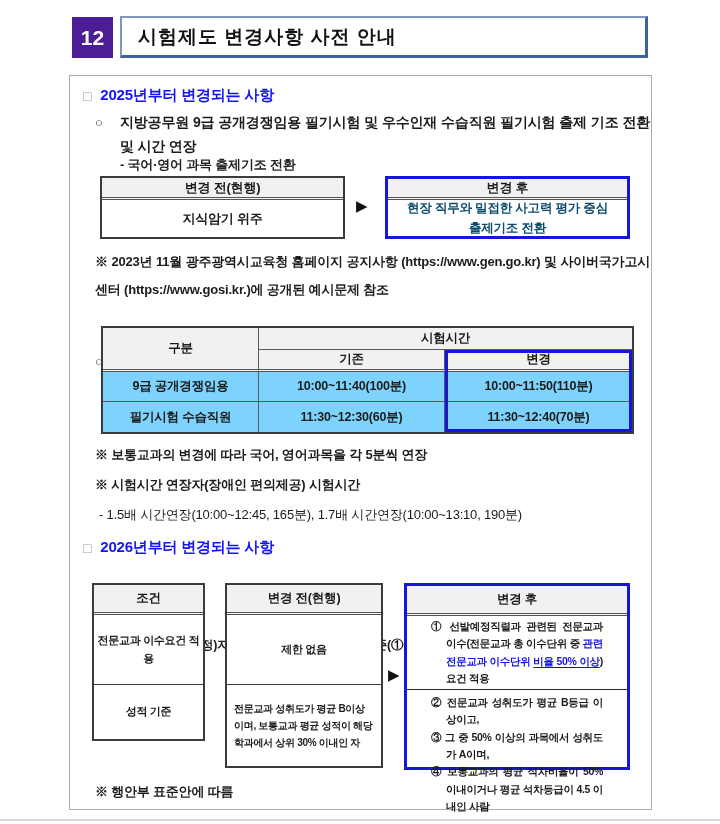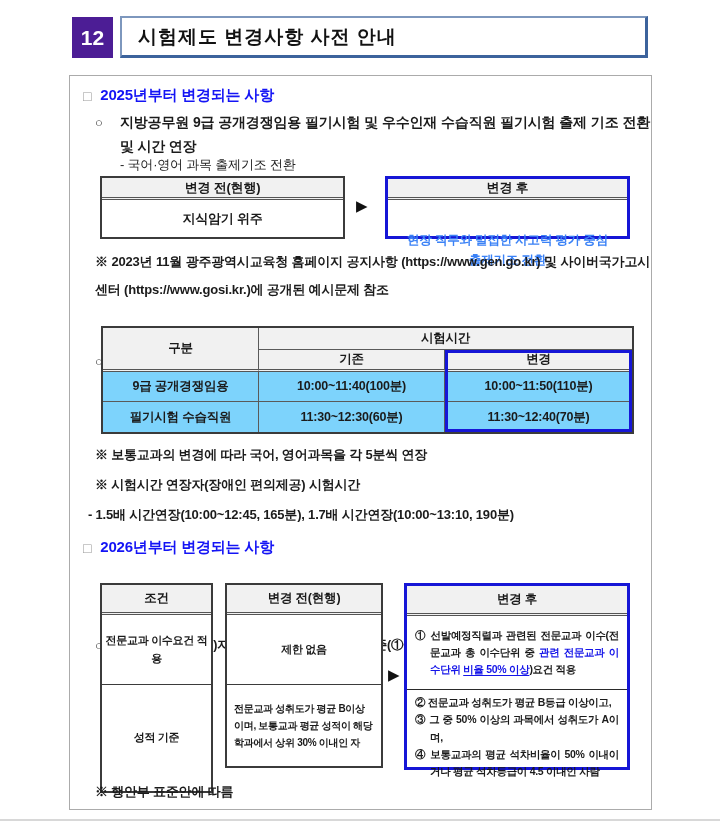--- a/index.html
+++ b/index.html
@@ -31,36 +31,36 @@
   .page-bottom-line {
     position:absolute; left:0px; top:819px; width:720px; height:2px; background:#d8d8d8;
   }
 
   
   .abs { position:absolute; }
   .sec-heading { font-size:15px; font-weight:bold; color:#1414f5; letter-spacing:-0.2px; display:flex; align-items:center; gap:9px; }
   .sec-heading .sq { color:#9a9a9a; font-size:14px; font-weight:normal; }
   .bullet-para { padding-left:25px; text-indent:0; position:relative; font-size:14px; font-weight:bold; letter-spacing:-0.2px; line-height:24px; text-align:justify; }
   .bullet-para .circ { position:absolute; left:0; top:1px; font-size:13px; font-weight:normal; }
-  .dash-line { font-size:13px; font-weight:400; letter-spacing:-0.2px; color:#222; }
+  .dash-line { font-size:13px; font-weight:700; letter-spacing:-0.2px; color:#222; }
   .note-line { font-size:13px; font-weight:bold; letter-spacing:-0.2px; }
   .note-just { text-align:justify; line-height:28px; }
 
   
   .cmp { position:absolute; display:flex; flex-direction:column; background:#ffffff; }
   .cmp.before { border:2px solid #3b3b3b; }
   .cmp.after  { border:3px solid #1616d6; }
   .cmp-head {
     height:22px; background:#f1f1f1; border-bottom:3px double #555;
     display:flex; align-items:center; justify-content:center;
     font-size:13px; font-weight:bold; letter-spacing:-0.2px;
   }
   .cmp-body { flex:1; display:flex; flex-direction:column; align-items:center; justify-content:center; gap:3px;
     font-size:13px; font-weight:bold; letter-spacing:-0.2px; }
-  .cmp-body.blue { color:#3b82f6; font-size:12.5px;margin-top:32px; }
+  .cmp-body.blue { color:#0c4a6e; font-size:12.5px; }
   .arrow-glyph { position:absolute; font-size:15px; color:#111; }
 
   
   .t2 {
     position:absolute; left:101px; top:326px;
     display:grid; grid-template-columns:156px 186px 187px; grid-template-rows:22px 22px 30px 30px;
     border:2px solid #3b3b3b; background:#7dd3fc;
   }
   .t2 > div { display:flex; align-items:center; justify-content:center;
     font-size:12.5px; font-weight:bold; letter-spacing:-0.2px; }
@@ -83,21 +83,21 @@
     background:#f1f1f1; border-bottom:3px double #555;
     display:flex; align-items:center; justify-content:center;
     font-size:12.5px; font-weight:bold; letter-spacing:-0.2px;
   }
   .t3 .cell { display:flex; flex-direction:column; align-items:center; justify-content:center;
     font-weight:bold; letter-spacing:-0.3px; text-align:center; }
   .t3 .cell.div { border-bottom:1.5px solid #3b3b3b; }
   .t3 .cell.div-blue { border-bottom:1.5px solid #2a2a2a; }
   .t3 .sz11 { font-size:11px; line-height:1.6; }
   .t3 .sz10 { font-size:10px; line-height:1.7; text-align:left; align-items:flex-start; padding:4px 7px; }
-  .t3 .req { font-size:10.5px; line-height:1.65; text-align:justify; align-items:stretch; justify-content:center; padding:4px 8px; }
+  .t3 .req { font-size:10.5px; line-height:1.65; text-align:justify; align-items:stretch; justify-content:center; padding:4px 24px; }
   .t3 .req .hang { padding-left:15px; text-indent:-15px; }
   .blue-inline { color:#1414e8; }
   .blue-inline.u { text-decoration:underline; text-underline-offset:2px; }
 </style>
 </head>
 <body>
 
 <div class="canvas">
 
   <div class="num-badge">12</div>
@@ -149,33 +149,33 @@
 
     <div class="br" style="grid-row:4; grid-column:1;">필기시험 수습직원</div>
     <div class="br" style="grid-row:4; grid-column:2;">11:30~12:30(60분)</div>
     <div style="grid-row:4; grid-column:3;">11:30~12:40(70분)</div>
 
     <div class="t2-blue-overlay"></div>
   </div>
 
   <div class="abs note-line" style="left:95px; top:446px;">※ 보통교과의 변경에 따라 국어, 영어과목을 각 5분씩 연장</div>
   <div class="abs note-line" style="left:95px; top:476px;">※ 시험시간 연장자(장애인 편의제공) 시험시간</div>
-  <div class="abs note-line" style="left:88px; top:506px; font-weight:700;">- 1.5배 시간연장(10:00~12:45, 165분), 1.7배 시간연장(10:00~13:10, 190분)</div>
+  <div class="abs note-line" style="left:99px; top:506px; font-weight:400;">- 1.5배 시간연장(10:00~12:45, 165분), 1.7배 시간연장(10:00~13:10, 190분)</div>
 
   <div class="abs sec-heading" style="left:83px; top:538px;">
     <span class="sq">□</span>
     <span>2026년부터 변경되는 사항</span>
   </div>
 
   <div class="abs bullet-para" style="left:95px; top:561px; width:557px; font-size:12.5px; text-align:left; white-space:nowrap;">
     <span class="circ">○</span>
     <span>기술계 고졸(예정)자 경력경쟁임용시험 성적 기준(①+②+③+④ 조건을 모두 만족하여야 함)</span>
   </div>
 
-  <div class="t3 black" style="left:100px; width:113px; height:210px; grid-template-rows:30px 70px auto;">
+  <div class="t3 black" style="left:92px; width:113px; height:158px; grid-template-rows:30px 70px auto;">
     <div class="hd">조건</div>
     <div class="cell div sz11">전문교과 이수요건 적용</div>
     <div class="cell sz11">성적 기준</div>
   </div>
 
   <div class="t3 black" style="left:225px; width:158px; height:185px; grid-template-rows:30px 70px auto;">
     <div class="hd">변경 전(현행)</div>
     <div class="cell div sz11">제한 없음</div>
     <div class="cell sz10">전문교과 성취도가 평균 B이상이며, 보통교과 평균 성적이 해당학과에서 상위 30% 이내인 자</div>
   </div>

